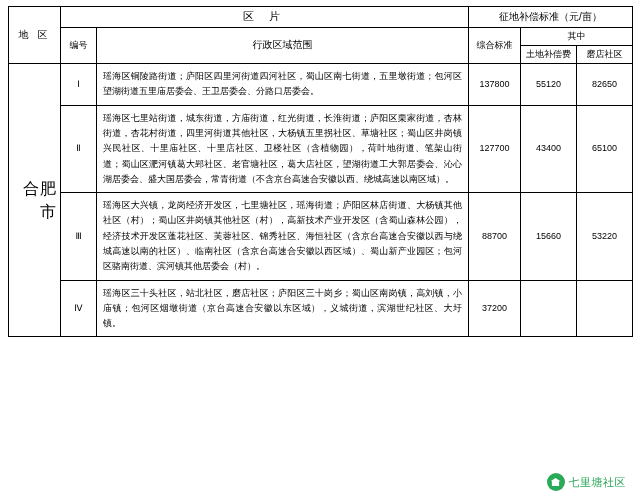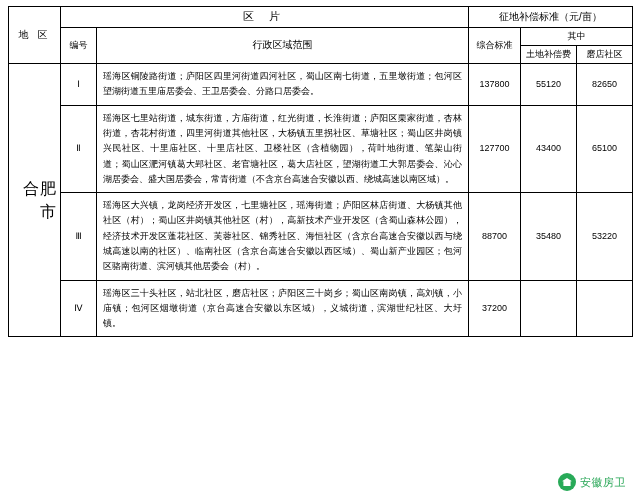--- a/index.html
+++ b/index.html
@@ -149,31 +149,31 @@
         <td class="idx-cell">Ⅱ</td>
         <td class="c-just">瑶海区七里站街道，城东街道，方庙街道，红光街道，长淮街道；庐阳区栗家街道，杏林街道，杏花村街道，四里河街道其他社区，大杨镇五里拐社区、草塘社区；蜀山区井岗镇兴民社区、十里庙社区、十里店社区、卫楼社区（含植物园），荷叶地街道、笔架山街道；蜀山区淝河镇葛大郢社区、老官塘社区，葛大店社区，望湖街道工大郭居委会、沁心湖居委会、盛大国居委会，常青街道（不含京台高速合安徽以西、绕城高速以南区域）。</td>
         <td class="num-cell">127700</td>
         <td class="num-cell">43400</td>
         <td class="num-cell">65100</td>
       </tr>
       <tr>
         <td class="idx-cell">Ⅲ</td>
         <td class="c-just">瑶海区大兴镇，龙岗经济开发区，七里塘社区，瑶海街道；庐阳区林店街道、大杨镇其他社区（村）；蜀山区井岗镇其他社区（村），高新技术产业开发区（含蜀山森林公园），经济技术开发区蓬花社区、芙蓉社区、锦秀社区、海恒社区（含京台高速合安徽以西与绕城高速以南的社区）、临南社区（含京台高速合安徽以西区域）、蜀山新产业园区；包河区骆南街道、滨河镇其他居委会（村）。</td>
         <td class="num-cell">88700</td>
-        <td class="num-cell">35480</td>
+        <td class="num-cell">15660</td>
         <td class="num-cell">53220</td>
       </tr>
       <tr>
         <td class="idx-cell">Ⅳ</td>
         <td class="c-just">瑶海区三十头社区，站北社区，磨店社区；庐阳区三十岗乡；蜀山区南岗镇，高刘镇，小庙镇；包河区烟墩街道（京台高速合安徽以东区域），义城街道，滨湖世纪社区、大圩镇。</td>
         <td class="num-cell">37200</td>
         <td class="num-cell"></td>
         <td class="num-cell"></td>
       </tr>
     </tbody>
   </table>
 
   <div class="watermark">
     <span class="wm-logo"></span>
-    <span class="wm-text">安徽房卫</span>
+    <span class="wm-text">七里塘社区</span>
   </div>
 
 </div>
 
 </body></html>

